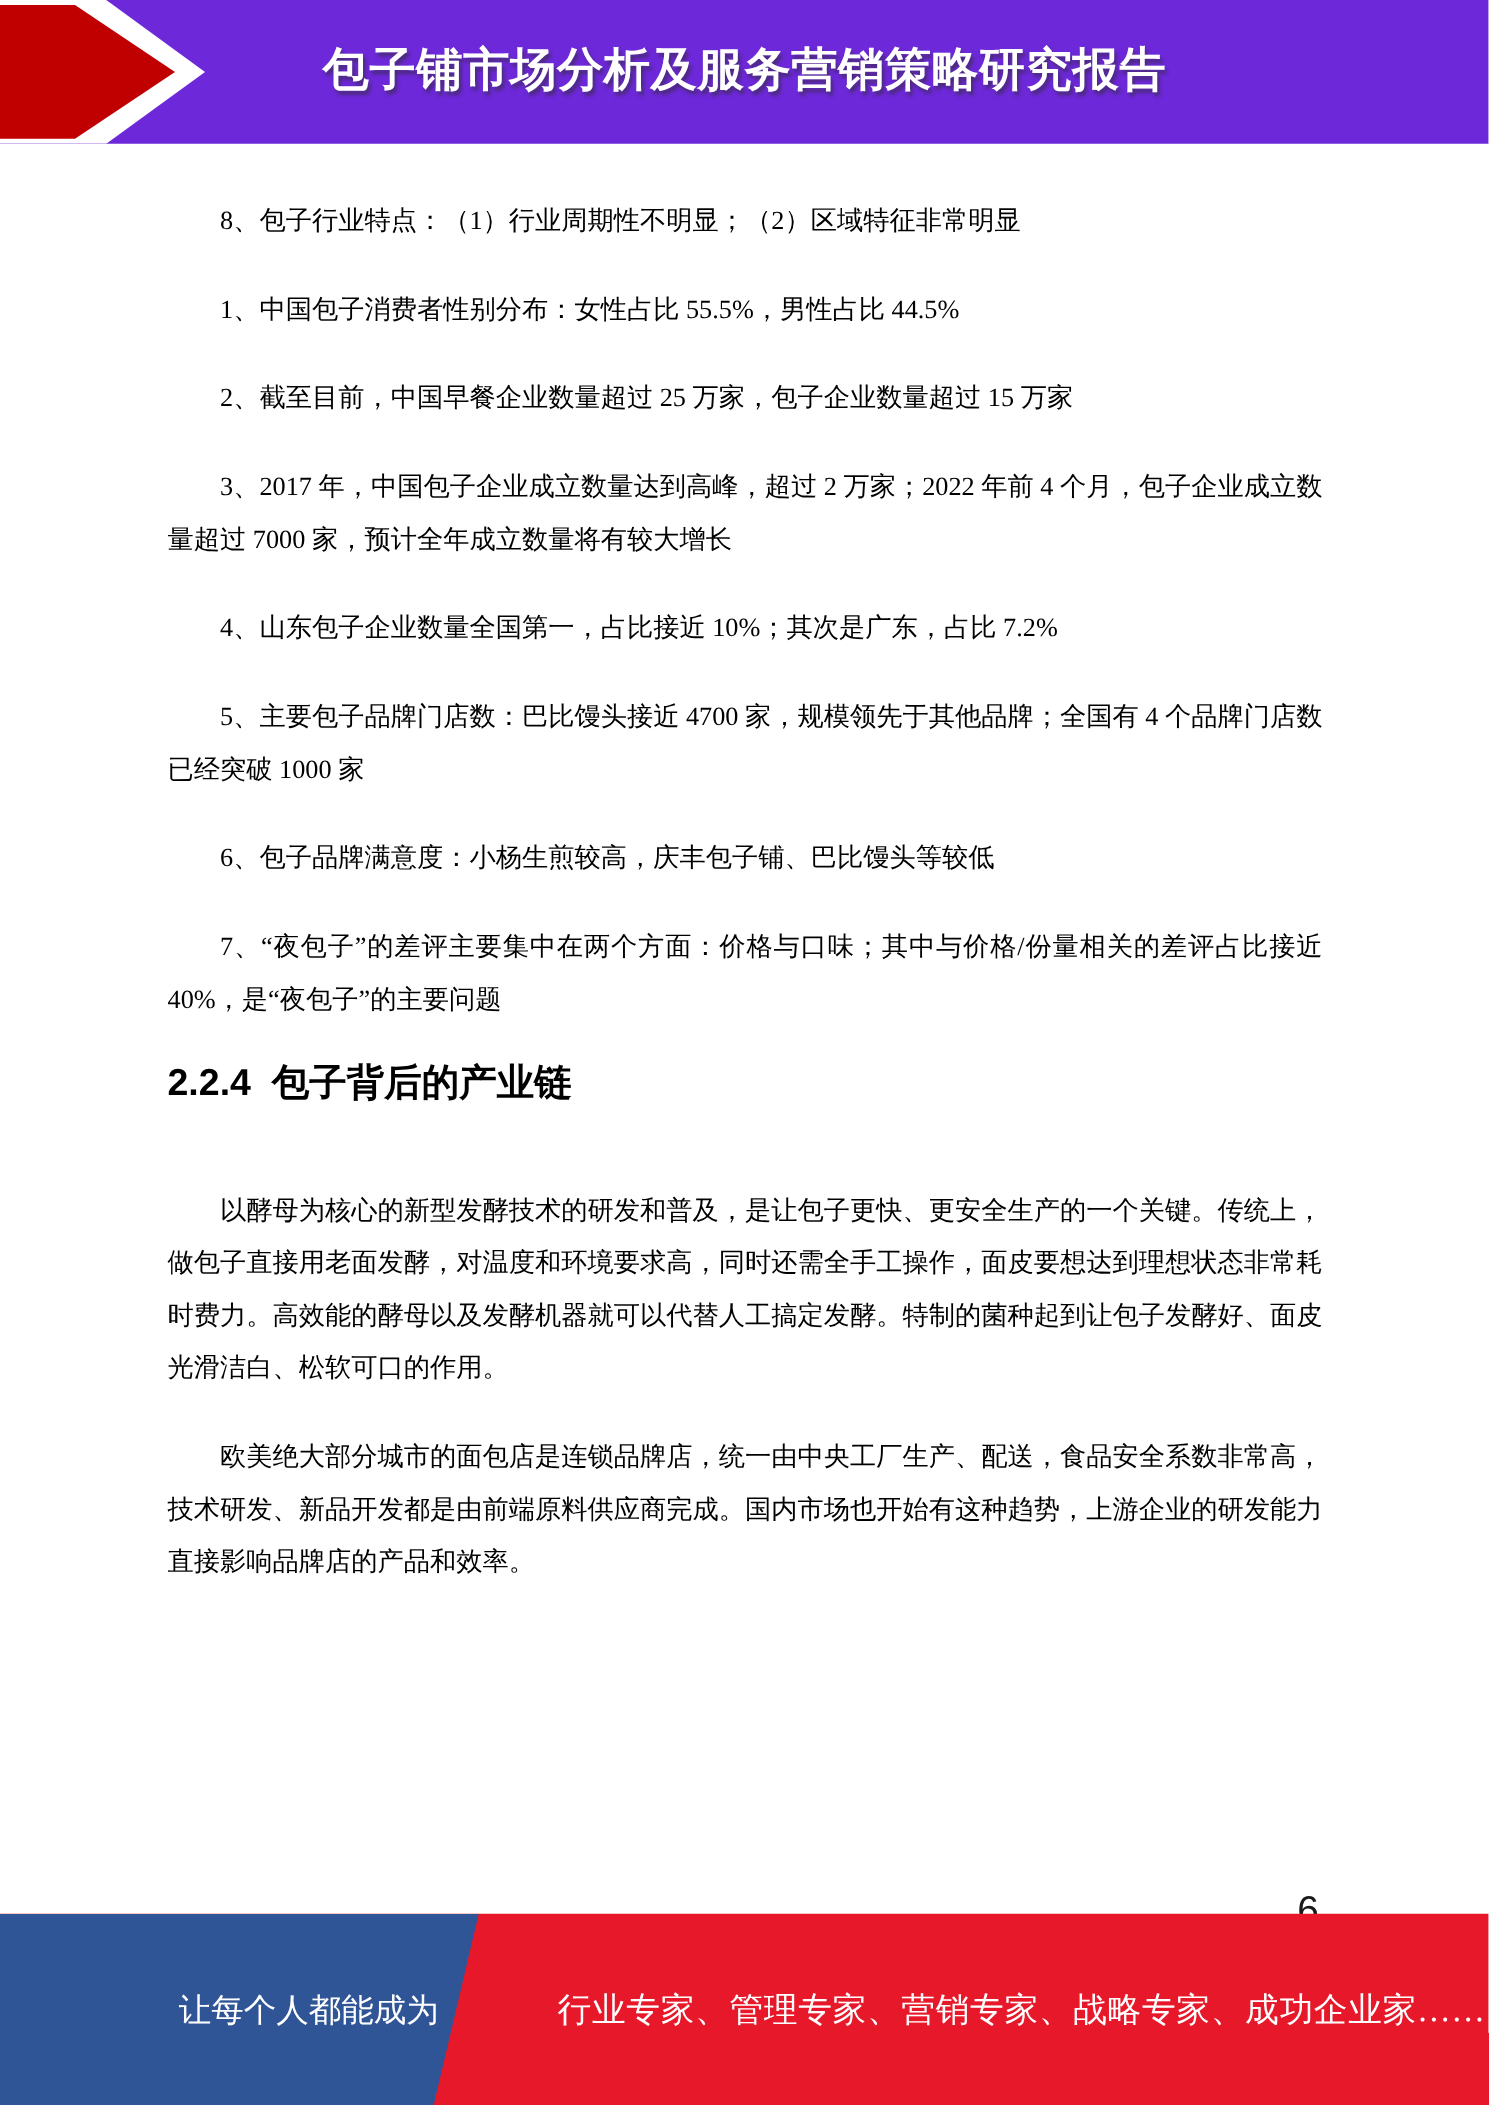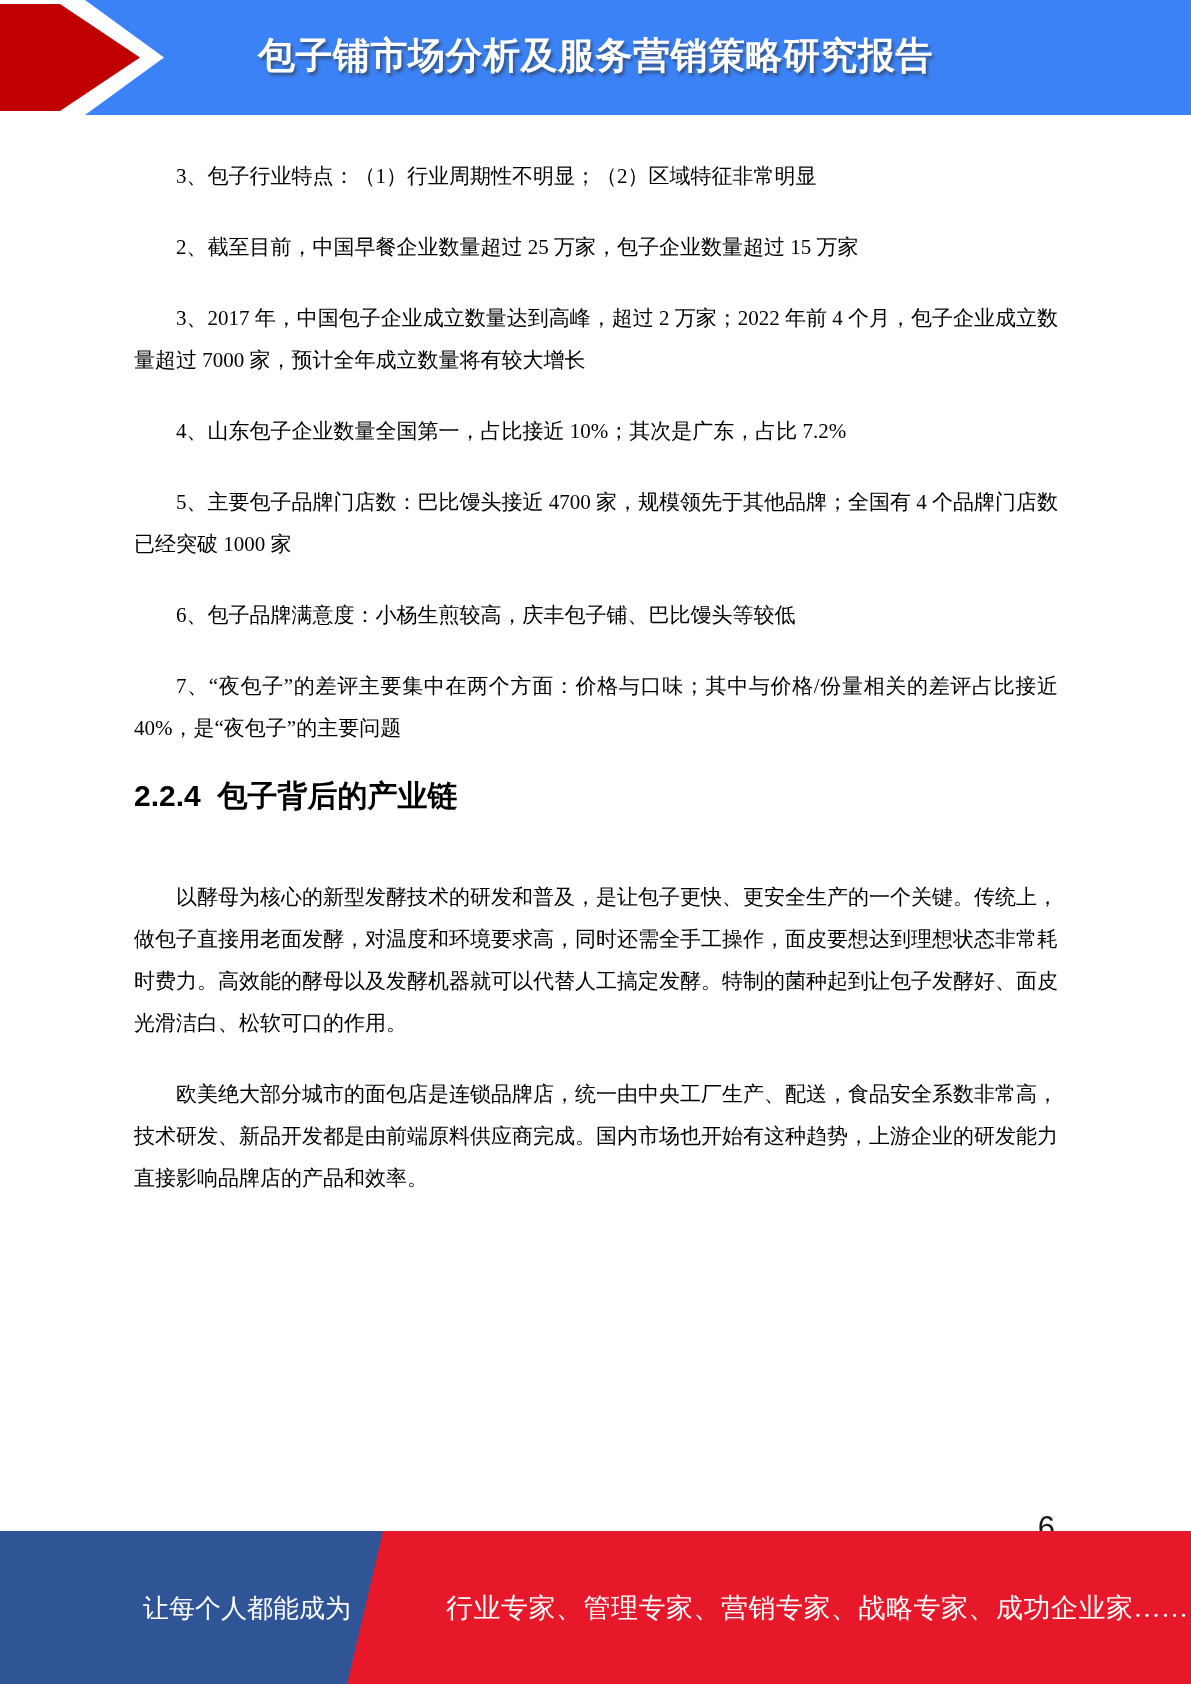--- a/index.html
+++ b/index.html
@@ -7,21 +7,21 @@
     position:relative;
     width:1191px;height:1684px;
     background:#ffffff;
     overflow:hidden;
     font-family:"Liberation Serif","DejaVu Serif",serif;
     color:#000;
   }
   
   .header{
     position:absolute;top:0;left:0;width:100%;height:115px;
-    background:#3b82f6;
+    background:#6d28d9;
   }
   .arrow{position:absolute;top:0;left:0;}
   .header-title{
     position:absolute;left:0;right:0;top:50%;
     transform:translateY(-54%);
     text-align:center;
     color:#ffffff;
     font-family:"Liberation Sans","DejaVu Sans",sans-serif;
     font-weight:700;
     font-size:37px;
@@ -77,21 +77,22 @@
 
   <header class="header">
     <svg class="arrow" width="170" height="115" viewBox="0 0 170 115" aria-hidden="true">
       <polygon points="0,0 85,0 164,57.5 85,115 0,115" fill="#ffffff"></polygon>
       <polygon points="0,4 60,4 140,57.5 60,111 0,111" fill="#C00000"></polygon>
     </svg>
     <div class="header-title">包子铺市场分析及服务营销策略研究报告</div>
   </header>
 
   <main class="content">
-    <p>3、包子行业特点：（1）行业周期性不明显；（2）区域特征非常明显</p>
+    <p>8、包子行业特点：（1）行业周期性不明显；（2）区域特征非常明显</p>
+    <p>1、中国包子消费者性别分布：女性占比 55.5%，男性占比 44.5%</p>
     <p>2、截至目前，中国早餐企业数量超过 25 万家，包子企业数量超过 15 万家</p>
     <p>3、2017 年，中国包子企业成立数量达到高峰，超过 2 万家；2022 年前 4 个月，包子企业成立数量超过 7000 家，预计全年成立数量将有较大增长</p>
     <p>4、山东包子企业数量全国第一，占比接近 10%；其次是广东，占比 7.2%</p>
     <p>5、主要包子品牌门店数：巴比馒头接近 4700 家，规模领先于其他品牌；全国有 4 个品牌门店数已经突破 1000 家</p>
     <p>6、包子品牌满意度：小杨生煎较高，庆丰包子铺、巴比馒头等较低</p>
     <p>7、“夜包子”的差评主要集中在两个方面：价格与口味；其中与价格/份量相关的差评占比接近 40%，是“夜包子”的主要问题</p>
     <h2>2.2.4  包子背后的产业链</h2>
     <p>以酵母为核心的新型发酵技术的研发和普及，是让包子更快、更安全生产的一个关键。传统上，做包子直接用老面发酵，对温度和环境要求高，同时还需全手工操作，面皮要想达到理想状态非常耗时费力。高效能的酵母以及发酵机器就可以代替人工搞定发酵。特制的菌种起到让包子发酵好、面皮光滑洁白、松软可口的作用。</p>
     <p>欧美绝大部分城市的面包店是连锁品牌店，统一由中央工厂生产、配送，食品安全系数非常高，技术研发、新品开发都是由前端原料供应商完成。国内市场也开始有这种趋势，上游企业的研发能力直接影响品牌店的产品和效率。</p>
   </main>

